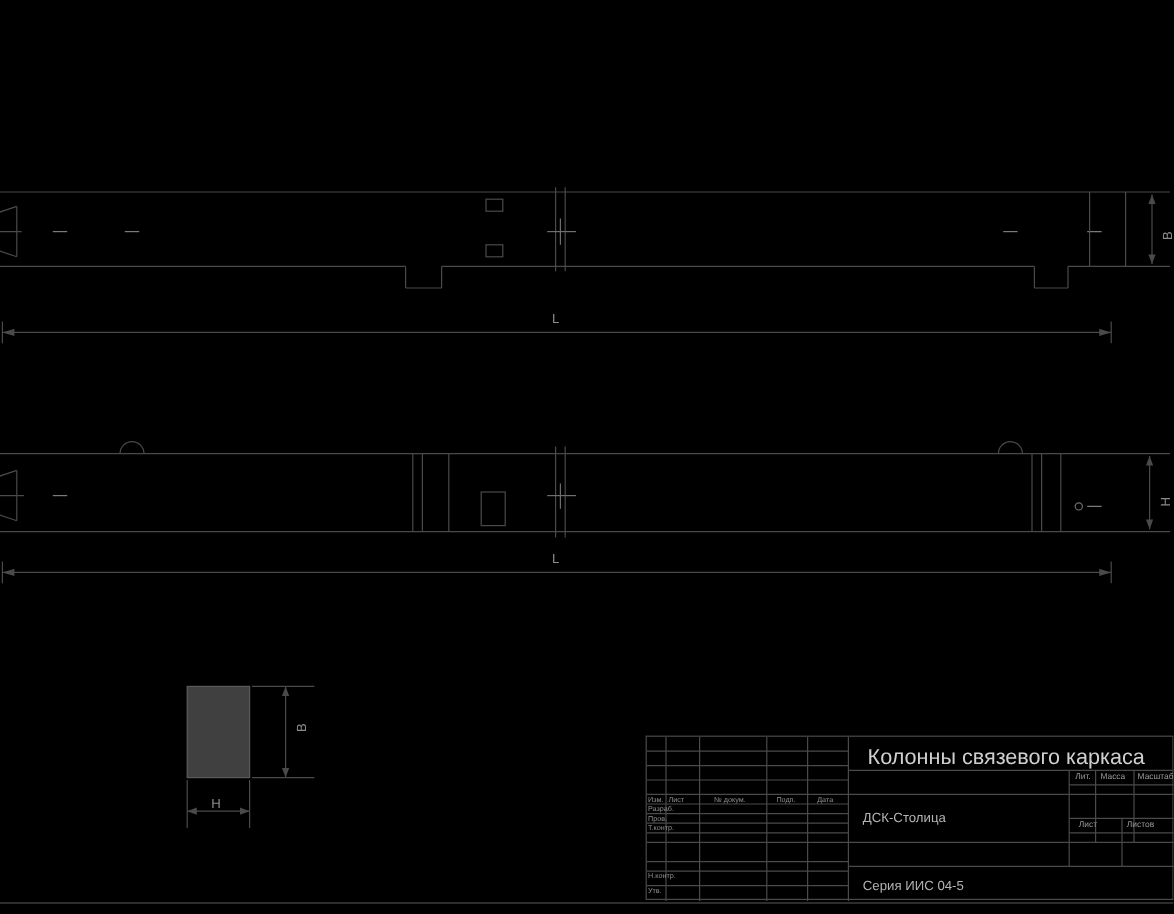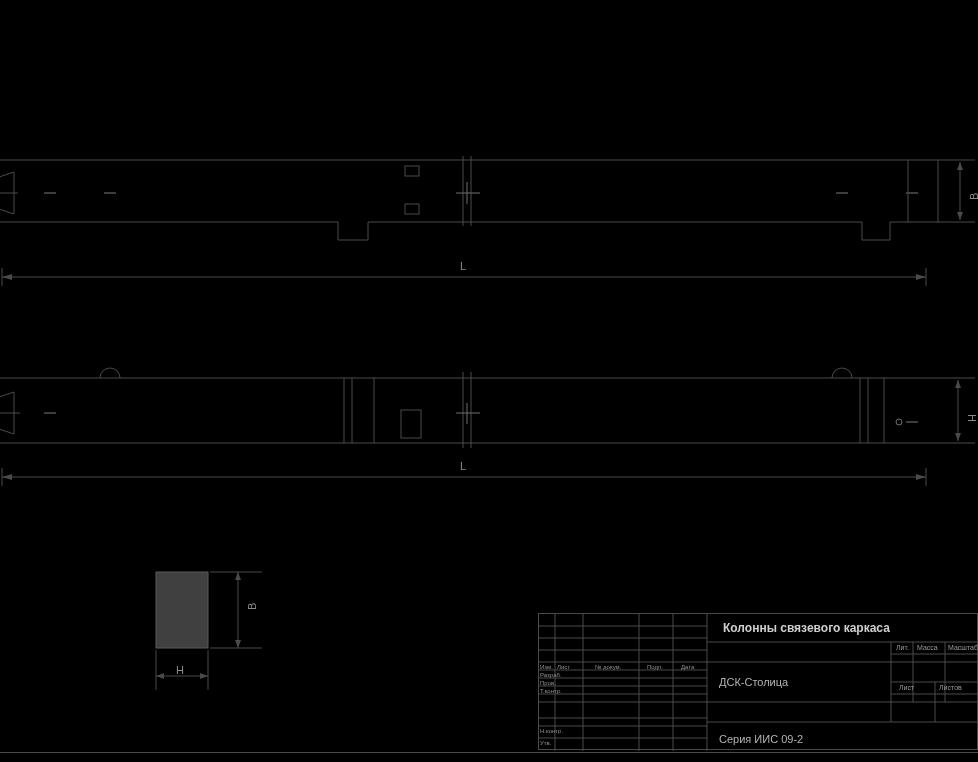--- a/index.html
+++ b/index.html
@@ -56,22 +56,22 @@
   .tb-txt {
     position: absolute;
     color: #8f8f8f;
     font-size: 6px;
     white-space: nowrap;
     font-family: "Liberation Sans", sans-serif;
   }
   .tb-main {
     position: absolute;
     color: #cfcfcf;
-    font-size: 12px;
-    font-weight: bold;
+    font-size: 18px;
+    font-weight: normal;
     white-space: nowrap;
   }
   .tb-sub {
     position: absolute;
     color: #b4b4b4;
     font-size: 11px;
     font-weight: normal;
     white-space: nowrap;
   }
   .tb-small {
@@ -251,17 +251,17 @@
     <div class="tb-txt" style="left:1px; top:126px;">Утв.</div>
 
     <div class="tb-small" style="left:357px; top:30px;">Лит.</div>
     <div class="tb-small" style="left:378px; top:30px;">Масса</div>
     <div class="tb-small" style="left:409px; top:30px;">Масштаб</div>
     <div class="tb-small" style="left:360px; top:70px;">Лист</div>
     <div class="tb-small" style="left:400px; top:70px;">Листов</div>
 
     <div class="tb-main" style="left:184px; top:7px;">Колонны связевого каркаса</div>
     <div class="tb-sub" style="left:180px; top:62px;">ДСК-Столица</div>
-    <div class="tb-sub" style="left:180px; top:119px;">Серия ИИС 09-2</div>
+    <div class="tb-sub" style="left:180px; top:119px;">Серия ИИС 04-5</div>
   </div>
 
   <div class="frame-bottom"></div>
 </div>
 
 </body></html>

